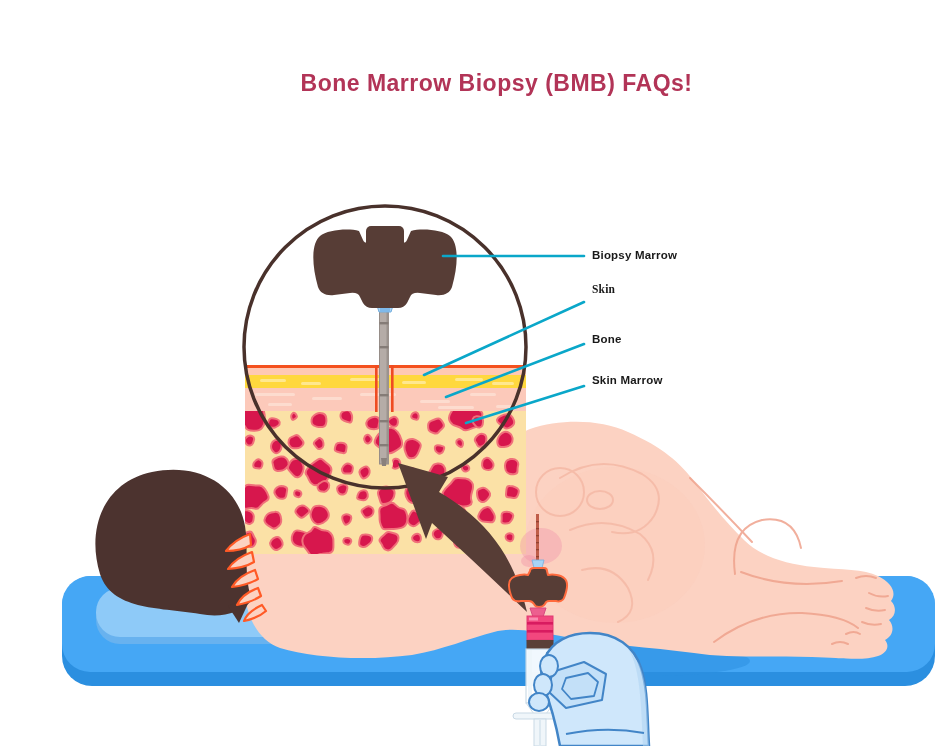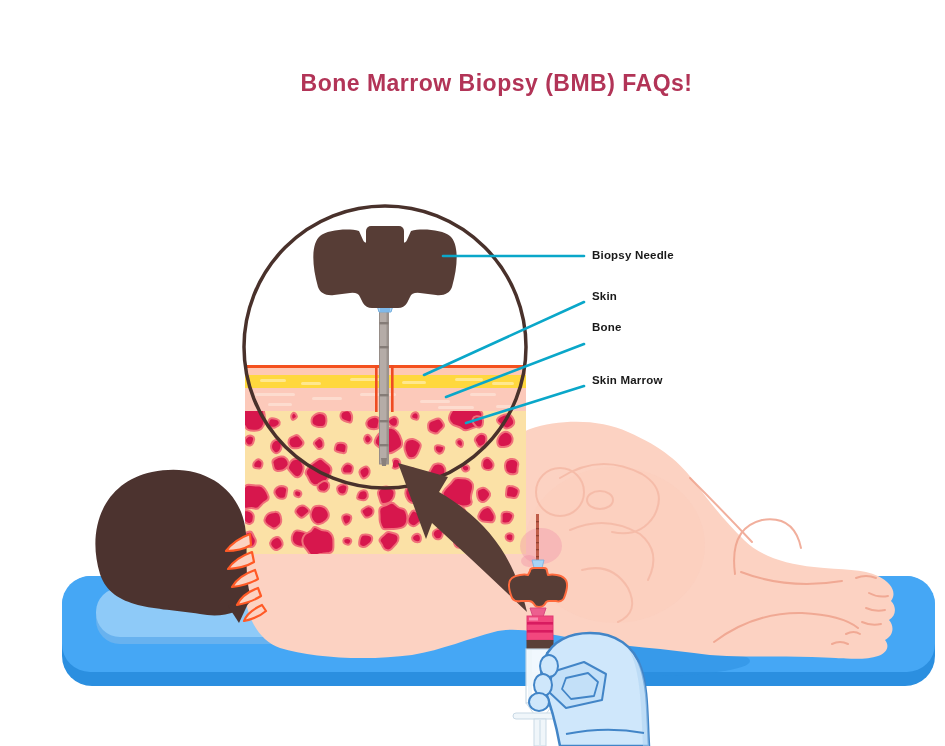--- a/index.html
+++ b/index.html
@@ -3,22 +3,22 @@
 <meta charset="utf-8">
 <style>
   html,body{margin:0;padding:0;background:#fff;}
   #stage{position:relative;width:945px;height:746px;background:#fff;overflow:hidden;
          font-family:"Liberation Sans",sans-serif;}
   #title{position:absolute;left:0;top:70px;width:945px;text-align:center;
          font-size:23px;font-weight:800;letter-spacing:.5px;color:var(--title-color,#b23457);margin-left:24px;}
   .diagram-label{position:absolute;left:592px;font-size:11.5px;font-weight:700;
          color:#191919;letter-spacing:.2px;white-space:nowrap;}
   #label-biopsy-needle{top:249px;}
-  #label-skin{top:290px;}
-  #label-bone{top:321px;text-align:right;}
+  #label-skin{top:283px;font-family:Liberation Serif, serif;}
+  #label-bone{top:333px;text-align:right;}
   #label-bone-marrow{top:374px;}
   svg{position:absolute;left:0;top:0;}
 </style>
 </head>
 <body>
 
 <div id="stage">
 
   <div id="title">Bone Marrow Biopsy (BMB) FAQs!</div>
 
@@ -319,17 +319,17 @@
       <path fill="none" stroke="#4285c7" stroke-width="1.8" stroke-linejoin="round" d="M 566 678 L 588 673 L 598 682 L 594 696 L 571 699 L 562 689 Z"></path>
       <g fill="#cfe7fb" stroke="#4285c7" stroke-width="2">
         <ellipse cx="549" cy="666" rx="9" ry="11"></ellipse>
         <ellipse cx="543" cy="685" rx="9" ry="11"></ellipse>
         <ellipse cx="539" cy="702" rx="10" ry="9"></ellipse>
       </g>
       <path d="M 566 734 Q 606 726 644 733" fill="none" stroke="#4285c7" stroke-width="2"></path>
     </g>
   </svg>
 
-  <div class="diagram-label" id="label-biopsy-needle">Biopsy Needle</div>
+  <div class="diagram-label" id="label-biopsy-needle">Biopsy Marrow</div>
   <div class="diagram-label" id="label-skin">Skin</div>
   <div class="diagram-label" id="label-bone">Bone</div>
   <div class="diagram-label" id="label-bone-marrow">Skin Marrow</div>
 </div>
 
 </body></html>

